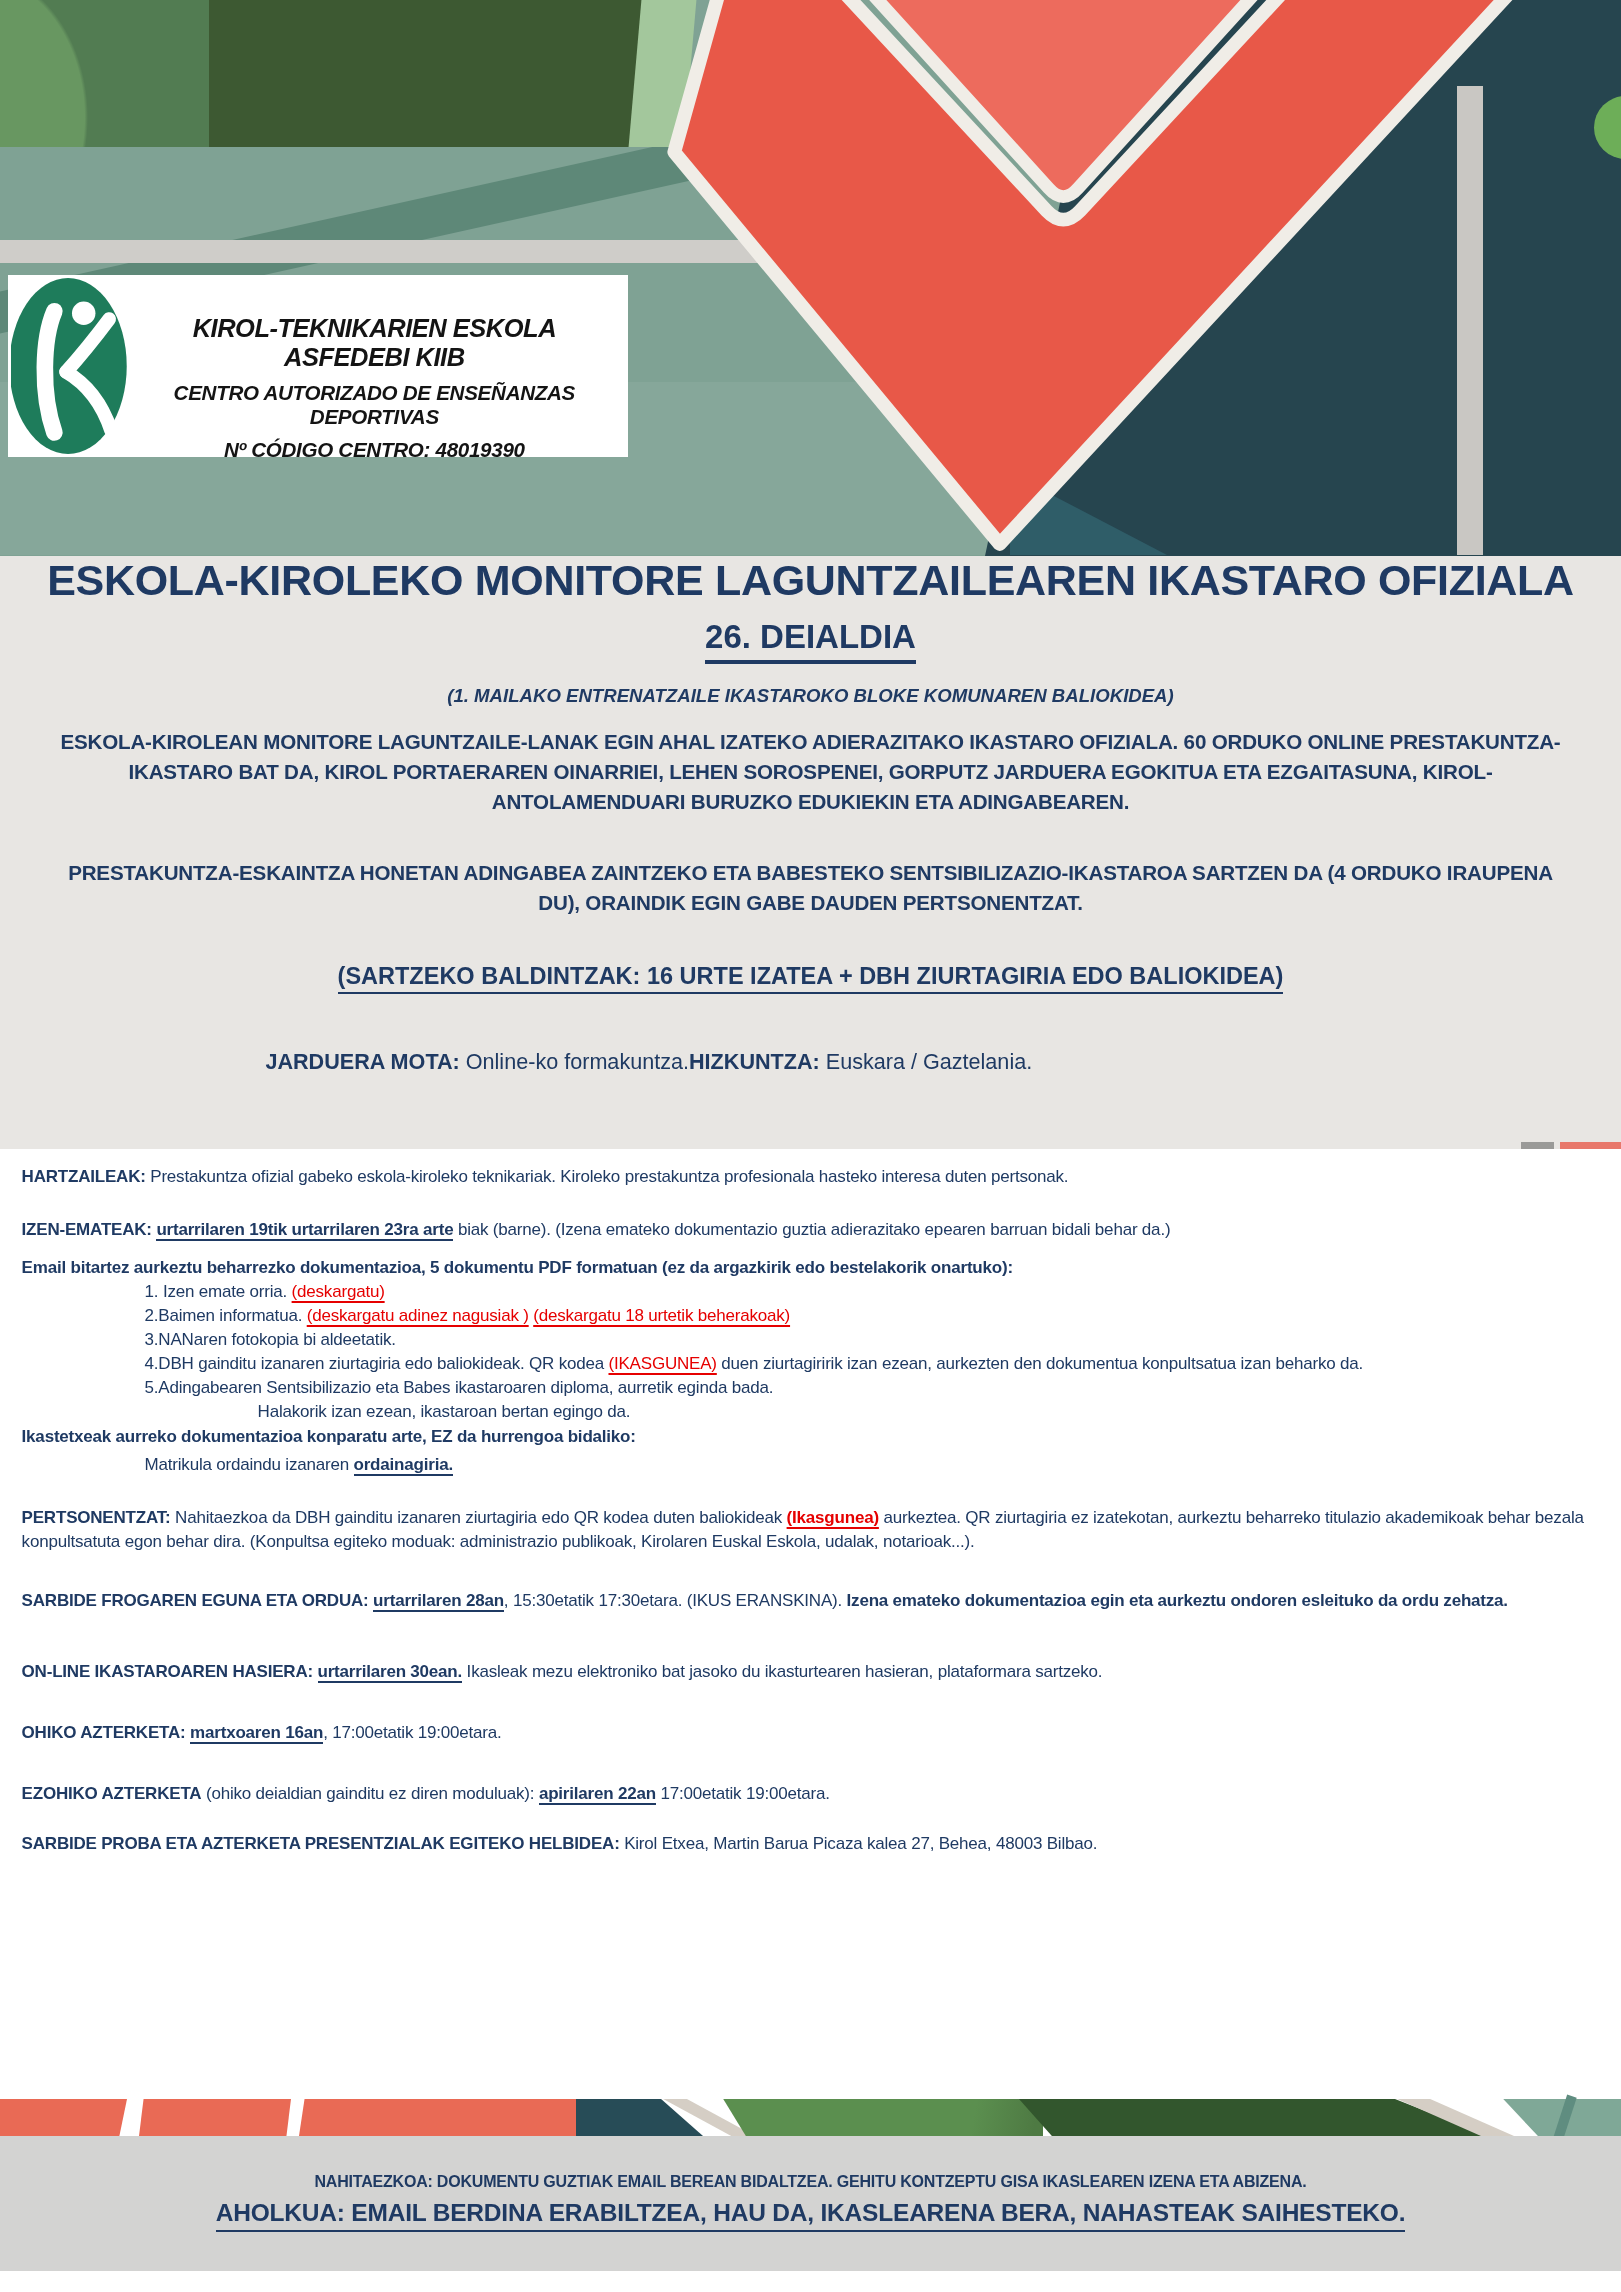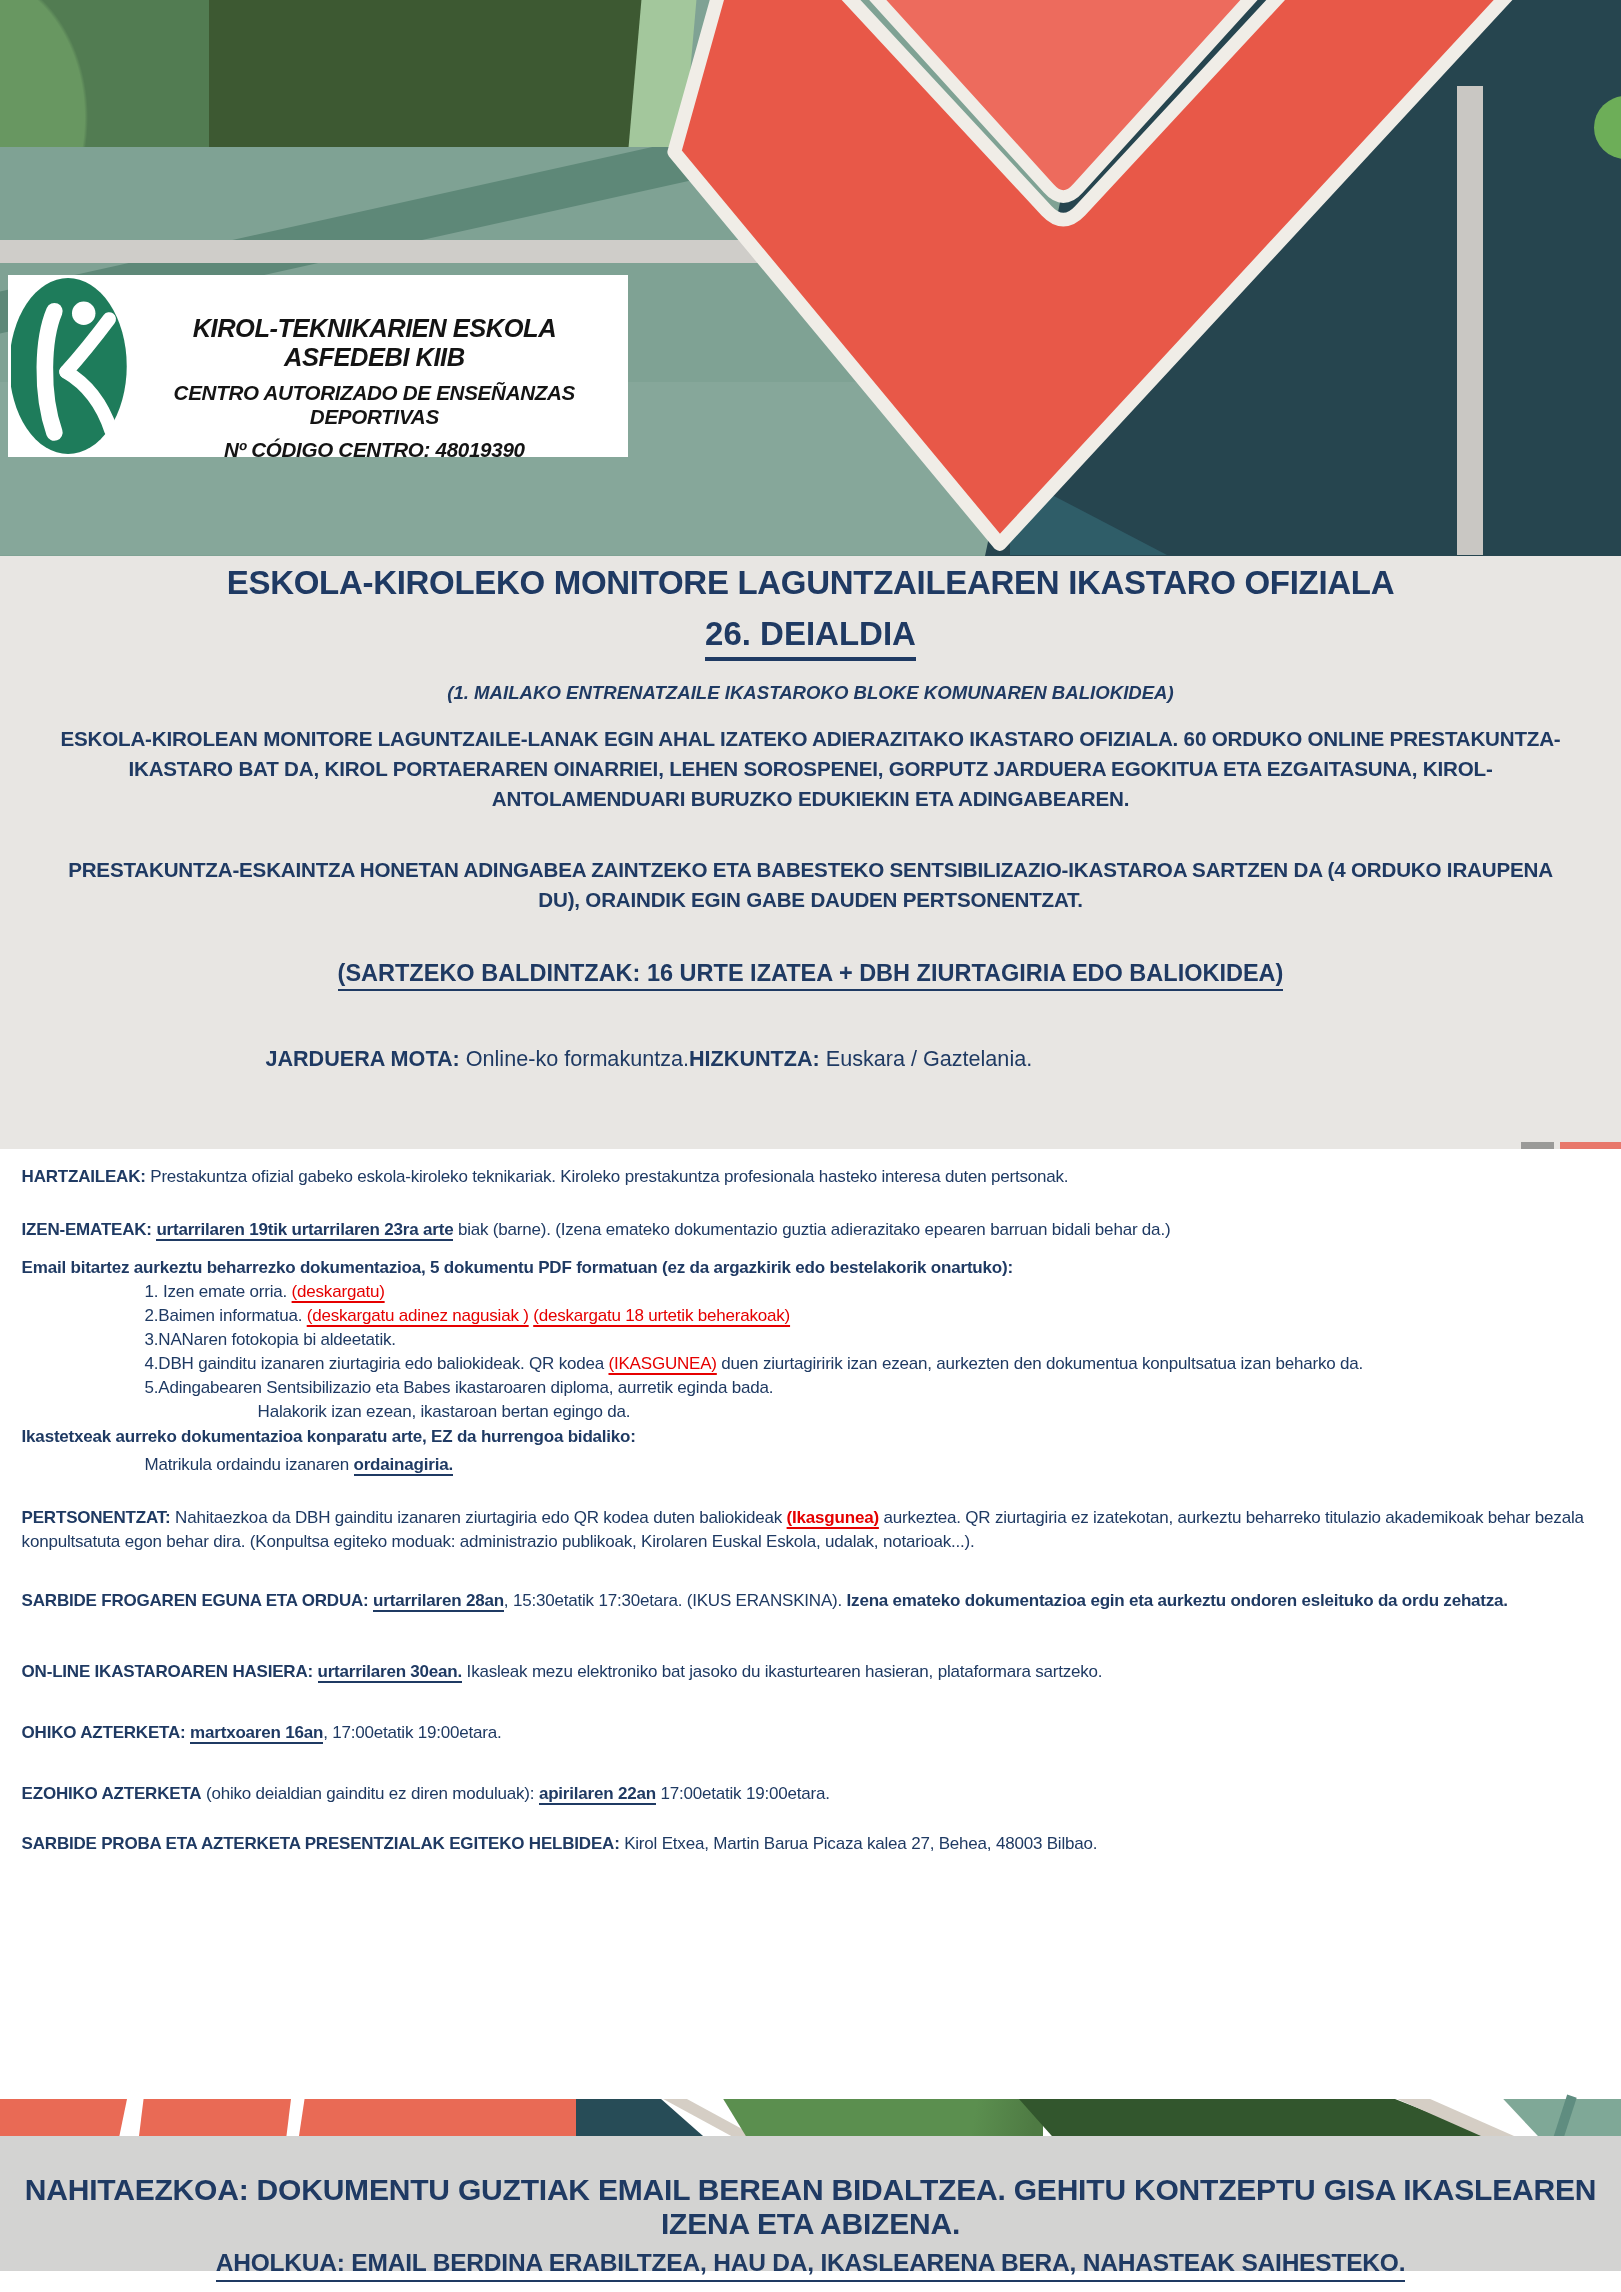--- a/index.html
+++ b/index.html
@@ -25,21 +25,21 @@
   
   .logo-box{position:absolute;left:7.8px;top:275px;width:620px;height:182px;background:#ffffff;
             display:flex;align-items:center;}
   .logo-mark{flex:0 0 120px;height:176px;margin-left:2.9px;}
   .logo-text{flex:1;text-align:center;font-style:italic;font-weight:700;color:#141414;padding-right:9.8px;margin-top:44px;}
   .logo-l1{font-size:25.5px;letter-spacing:-0.5px;}
   .logo-l2{font-size:20.6px;margin-top:8.8px;letter-spacing:-0.3px;}
   .logo-l3{font-size:20.6px;margin-top:8.8px;letter-spacing:-0.3px;}
   
   .head-gray{position:absolute;left:0;top:556px;width:1621px;height:593px;background:#E8E6E3;text-align:center;}
-  .title1{margin-top:8px;font-size:33px;font-weight:700;letter-spacing:-0.3px;}
+  .title1{margin-top:0;font-size:43px;font-weight:700;letter-spacing:-0.3px;}
   .title2{display:inline-block;margin-top:12.7px;font-size:33px;font-weight:700;
           border-bottom:4.9px solid #1F3A63;padding-bottom:3.9px;}
   .subtitle{margin-top:21.6px;font-size:18.6px;font-weight:700;font-style:italic;}
   .hpara{margin:19.6px 59px 0 59px;font-size:20.6px;font-weight:600;line-height:30px;letter-spacing:-0.2px;}
   .hpara2{margin-top:41px;}
   .reqline{display:inline-block;margin-top:45px;font-size:23.5px;font-weight:700;
            border-bottom:2.9px solid #1F3A63;padding-bottom:2px;}
   .jh-row{display:flex;text-align:right;margin-top:55px;padding-left:37px;font-size:21.6px;}
   .jh-left{width:652px;}
   .corner-dashes{position:absolute;right:0;bottom:0;height:6.9px;display:flex;}
@@ -63,21 +63,21 @@
   .mt-sarb{margin-top:35px !important;}
   .mt-online{margin-top:47px !important;}
   .mt-ohiko{margin-top:37px !important;}
   .mt-ezoh{margin-top:37px !important;}
   .mt-helb{margin-top:25.5px !important;}
   
   .foot-strip{position:absolute;left:0;top:2099px;width:1621px;height:37px;background:#ffffff;}
   .fs{position:absolute;top:0;height:37px;}
   .foot-gray{position:absolute;left:0;top:2136px;width:1621px;height:135px;background:#D3D3D2;
              text-align:center;color:#1F3A63;}
-  .fg-l1{margin-top:37px;font-size:30px;font-weight:700;letter-spacing:-0.2px;}
+  .fg-l1{margin-top:37px;font-size:16px;font-weight:700;letter-spacing:-0.2px;}
   .fg-l2{display:inline-block;margin-top:7.8px;font-size:24.5px;font-weight:700;letter-spacing:-0.2px;
          border-bottom:2.9px solid #1F3A63;padding-bottom:2.9px;}
 </style>
 </head>
 <body>
 
 <div class="page">
 
   <div class="banner">
     <div class="bn-stripe"></div>

